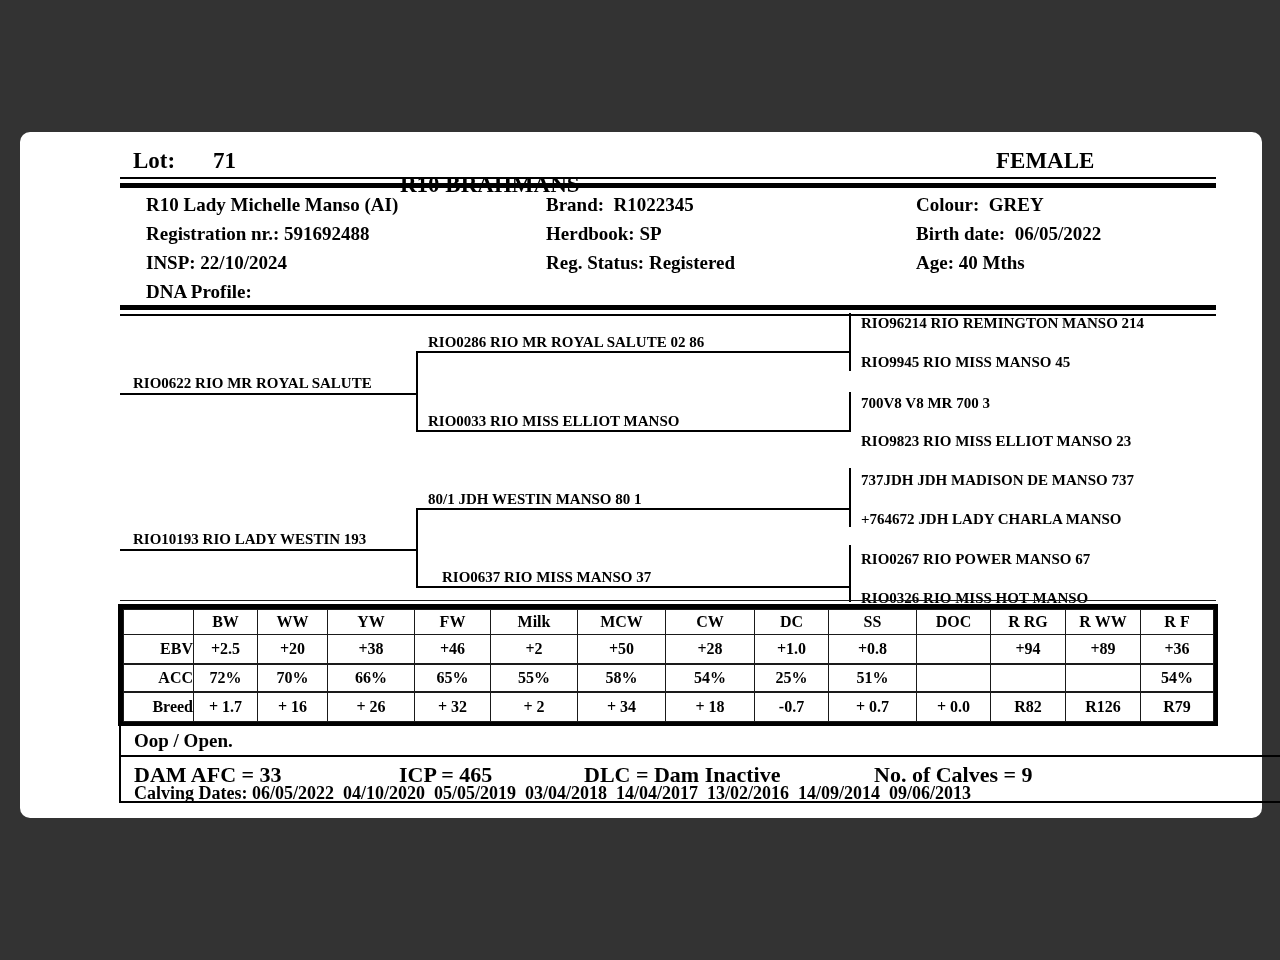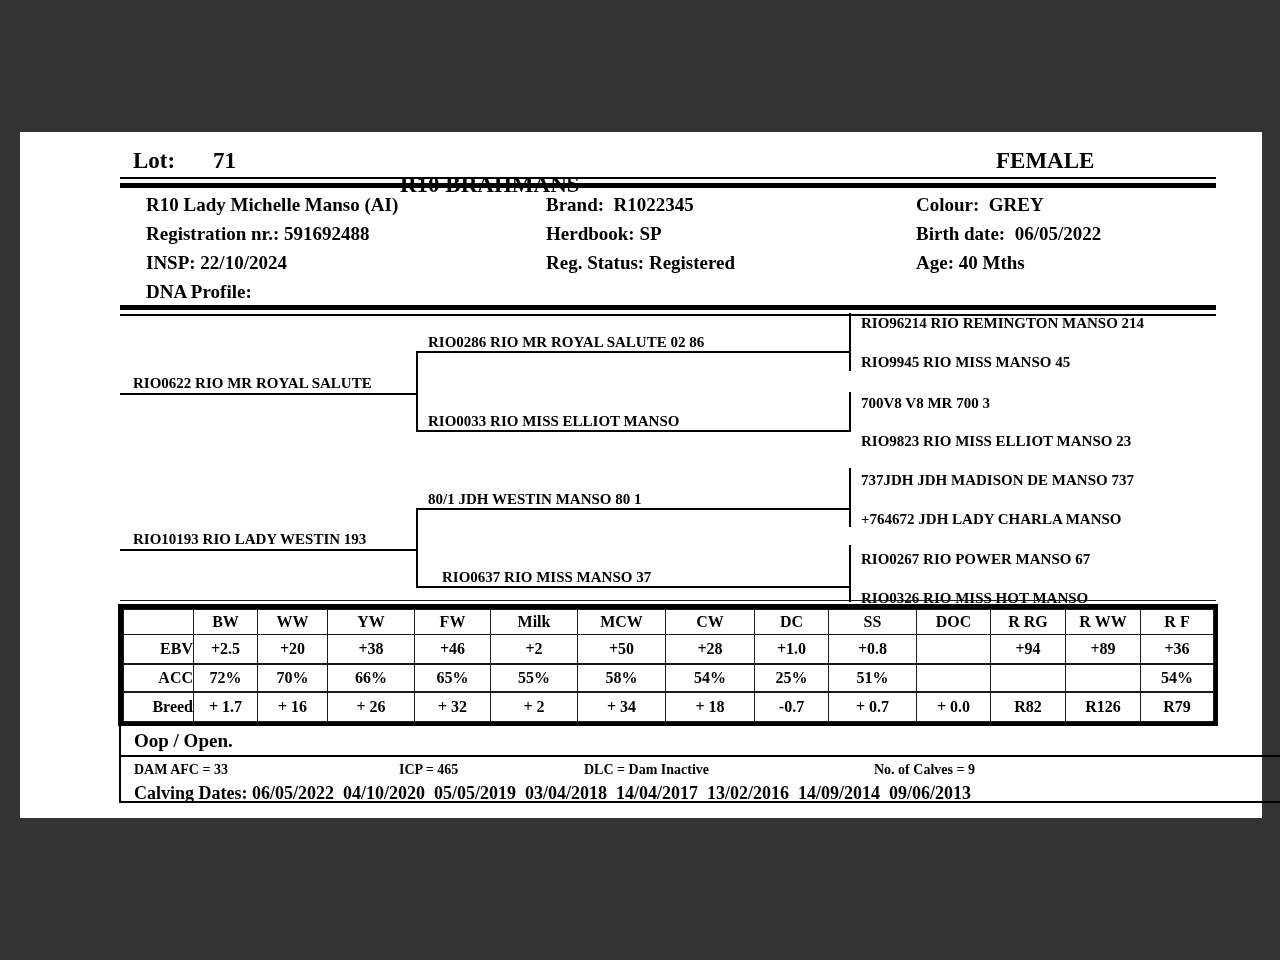--- a/index.html
+++ b/index.html
@@ -1,21 +1,21 @@
 <!DOCTYPE html>
 <html><head>
 <meta charset="utf-8">
 <style>
   html,body{margin:0;padding:0;}
   body{
     width:1280px;height:960px;background:#333333;position:relative;overflow:hidden;
     font-family:"Liberation Serif","DejaVu Serif",serif;color:#000;
   }
   .page{
-    position:absolute;left:20px;top:132px;width:1242px;height:686px;background:#ffffff;
+    position:absolute;left:20px;top:132px;width:1242px;height:686px;background:#ffffff;border-radius:10px;
   }
   .abs{position:absolute;}
   .pre{white-space:pre;}
   
   .hdr{font-size:23px;font-weight:bold;}
   .rule-double-1{position:absolute;left:100px;top:45px;width:1096px;height:4px;
     border-top:2px solid #000;border-bottom:5px solid #000;}
   .rule-double-2{position:absolute;left:100px;top:173px;width:1096px;height:4px;
     border-top:5px solid #000;border-bottom:2px solid #000;}
   .info{font-size:19px;font-weight:bold;white-space:pre;}
@@ -32,21 +32,21 @@
     border:1px solid #1a1a1a;font-size:16px;font-weight:bold;text-align:center;
     padding:0;overflow:hidden;white-space:pre;font-family:"Liberation Serif","DejaVu Serif",serif;
   }
   table.ebv tr.sep td{border-top:2px solid #1a1a1a;}
   table.ebv .rowlab{text-align:right;padding-left:9px;}
   
   .low-box{position:absolute;left:99px;top:594px;width:1244px;height:77px;box-sizing:border-box;
     border-left:2px solid #000;border-right:2px solid #000;border-bottom:2px solid #000;}
   .oop-row{position:absolute;left:0;top:0;width:100%;height:31px;border-bottom:2px solid #000;box-sizing:border-box;}
   .oop-txt{position:absolute;left:13px;top:4px;font-size:19px;font-weight:bold;white-space:pre;}
-  .dam-line{font-size:14px;font-weight:bold;white-space:pre;}
+  .dam-line{font-size:22px;font-weight:bold;white-space:pre;}
   .calv-line{font-size:18px;font-weight:bold;white-space:pre;}
 </style>
 </head>
 <body>
 
 <div class="page">
 
   <span class="abs hdr pre" style="left:113px;top:16px;">Lot:</span>
   <span class="abs hdr pre" style="left:193px;top:16px;">71</span>
   <span class="abs hdr pre" style="left:380px;top:16px;width:480px;text-align:left;margin-top:24px;">R10 BRAHMANS</span>

